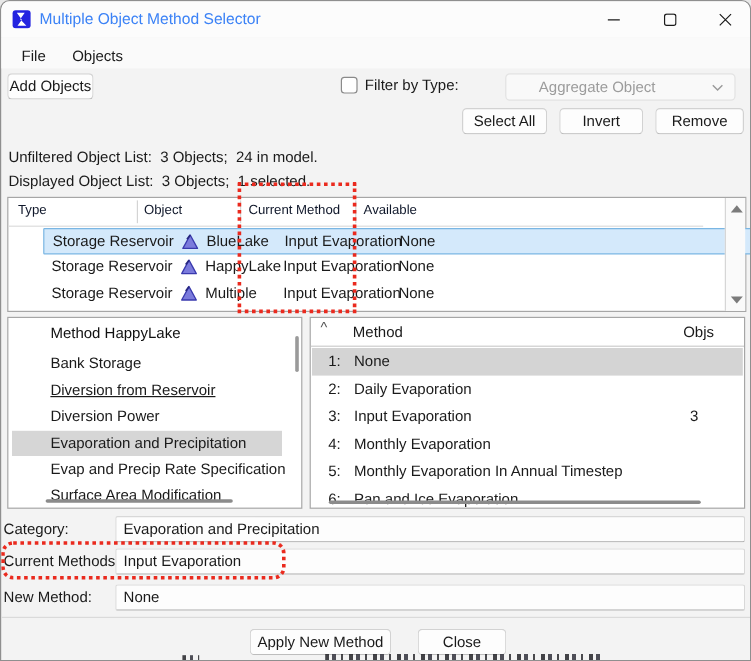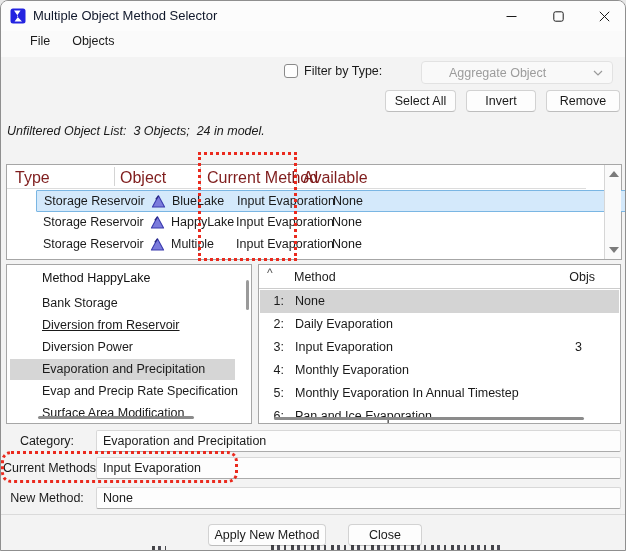--- a/index.html
+++ b/index.html
@@ -9,26 +9,26 @@
   .window {
     position:relative; width:626px; height:551px; margin:0 auto;
     background:#f3f3f3; border:1px solid #8f8f8f;
     border-radius:8px 8px 0 0; overflow:hidden;
     font-size:12.5px;
   }
 
   
   .titlebar { position:absolute; left:0; top:0; width:100%; height:30px; background:#fcfcfc; }
   .app-icon { position:absolute; left:9px; top:7px; width:16px; height:16px; }
-  .title-text { position:absolute; left:32px; top:7px; font-size:13px; color:#0f172a; }
+  .title-text { position:absolute; left:32px; top:7px; font-size:13px; color:#3b82f6; }
   .winctl { position:absolute; top:0; width:44px; height:30px; display:flex; align-items:center; justify-content:center; }
   .winctl svg { display:block; }
 
   
-  .menubar { position:absolute; left:0; top:30px; width:100%; height:26px; background:#fafafa; display:flex; align-items:flex-start; padding-left:20px; gap:4px; }
+  .menubar { position:absolute; left:0; top:30px; width:100%; height:26px; background:#fafafa; display:flex; align-items:flex-end; padding-left:8px; gap:4px; }
   .menu-item { padding:3px 9px; border-radius:4px; font-size:12.5px; }
 
   
   .btn {
     position:absolute; height:22px; background:#fdfdfd;
     border:1px solid #d2d2d2; border-bottom-color:#bdbdbd; border-radius:4px;
     font-size:12.5px; font-family:inherit; color:#1a1a1a;
     display:flex; align-items:center; justify-content:center; cursor:default;
   }
 
@@ -41,21 +41,21 @@
     color:#9c9c9c; font-size:12.5px; display:flex; align-items:center; padding-left:27px;
   }
   .dropdown .chev { position:absolute; right:9px; top:8px; }
 
   
   .summary-line { position:absolute; left:6px; font-size:12.5px; white-space:pre; }
 
   
   .obj-table { position:absolute; left:5px; top:163px; width:616px; height:96px; background:#ffffff; border:1px solid #a6a6a6; }
   .obj-head { position:absolute; left:0; top:0; height:24px; width:579px; border-bottom:1px solid #dcdcdc; }
-  .obj-head .hc { position:absolute; top:4px; font-size:16px; color:#7f1d1d; }
+  .obj-head .hc { position:absolute; top:4px; font-size:11px; color:#0f172a; }
   .hdiv { position:absolute; top:2px; height:19px; width:1px; background:#d4d4d4; }
   .trow { position:absolute; left:1px; width:596px; height:22px; font-size:12.5px;margin-left:28px; }
   .trow .c { position:absolute; top:3px; white-space:nowrap; }
   .trow.selected { background:#d4e9fb; border:1px solid #7ab6e3; border-radius:1px; }
   .res-icon { position:absolute; left:114px; top:3px; width:15px; height:15px; }
   .vscroll { position:absolute; right:0; top:0; width:17px; height:94px; background:#fafafa; border-left:1px solid #d6d6d6; }
   .arr-up, .arr-dn { position:absolute; left:4px; width:0; height:0; border-left:5px solid transparent; border-right:5px solid transparent; }
   .arr-up { top:6px; border-bottom:6px solid #7b7b7b; }
   .arr-dn { bottom:6px; border-top:6px solid #7b7b7b; }
 
@@ -75,21 +75,21 @@
   .m-row { position:absolute; left:1px; width:359px; height:23px; font-size:12.5px; }
   .m-row.selected { background:#d4d4d4; }
   .m-num { position:absolute; left:0; top:4px; width:24px; text-align:right; }
   .m-name { position:absolute; left:35px; top:4px; white-space:nowrap; }
   .m-objs { position:absolute; right:37px; top:4px; }
 
   .vthumb { position:absolute; width:3px; background:#9a9a9a; border-radius:2px; }
   .hthumb { position:absolute; height:3px; background:#8b8b8b; border-radius:2px; }
 
   
-  .f-label { position:absolute; width:88px; text-align:center; font-size:12.5px; white-space:nowrap; }
+  .f-label { position:absolute; width:88px; text-align:left; font-size:12.5px; white-space:nowrap; }
   .f-field {
     position:absolute; left:95px; width:525px; height:22px;
     background:#fdfdfd; border:1px solid #d8d8d8; border-bottom-color:#ababab; border-radius:2px;
     font-size:12.5px; display:flex; align-items:center; padding-left:6px; white-space:nowrap;
   }
 
   
   .dotted-rect { position:absolute; border:3px dotted #ea2a1e; pointer-events:none; z-index:50; }
 
   
@@ -128,34 +128,36 @@
           <path d="M0.8,0.8 L10.2,10.2 M10.2,0.8 L0.8,10.2" stroke="#1a1a1a" stroke-width="1" fill="none"></path>
         </svg>
     </div>
   </div>
 
   <div class="menubar">
     <span class="menu-item">File</span>
     <span class="menu-item">Objects</span>
   </div>
 
+  <button class="btn" style="left:5px; top:60px; width:72px;">Add Objects</button>
   <span class="checkbox"></span>
   <span class="filter-label">Filter by Type:</span>
   <div class="dropdown">
     <span>Aggregate Object</span>
     <svg class="chev" width="10" height="6" viewBox="0 0 10 6">
         <polyline points="1,1 5,5 9,1" fill="none" stroke="#9a9a9a" stroke-width="1.2"></polyline>
       </svg>
   </div>
 
   <button class="btn" style="left:384px; top:89px; width:71px;">Select All</button>
   <button class="btn" style="left:545px; top:89px; width:74px;">Remove</button>
   <button class="btn" style="left:465px; top:89px; width:70px;">Invert</button>
 
-  <div class="summary-line" style="top:123px;font-style:italic;">Unfiltered Object List:  3 Objects;  24 in model.</div>
+  <div class="summary-line" style="top:123px;">Unfiltered Object List:  3 Objects;  24 in model.</div>
+  <div class="summary-line" style="top:143px;">Displayed Object List:  3 Objects;  1 selected.</div>
 
   <div class="obj-table">
     <div class="obj-head">
       <span class="hc" style="left:8px;">Type</span>
       <span class="hc" style="left:113px;">Object</span>
       <span class="hc" style="left:200px;">Current Method</span>
       <span class="hc" style="left:296px;">Available</span>
       <span class="hdiv" style="left:107px;"></span>
       <span class="hdiv" style="left:193px;"></span>
       <span class="hdiv" style="left:289px;"></span>

